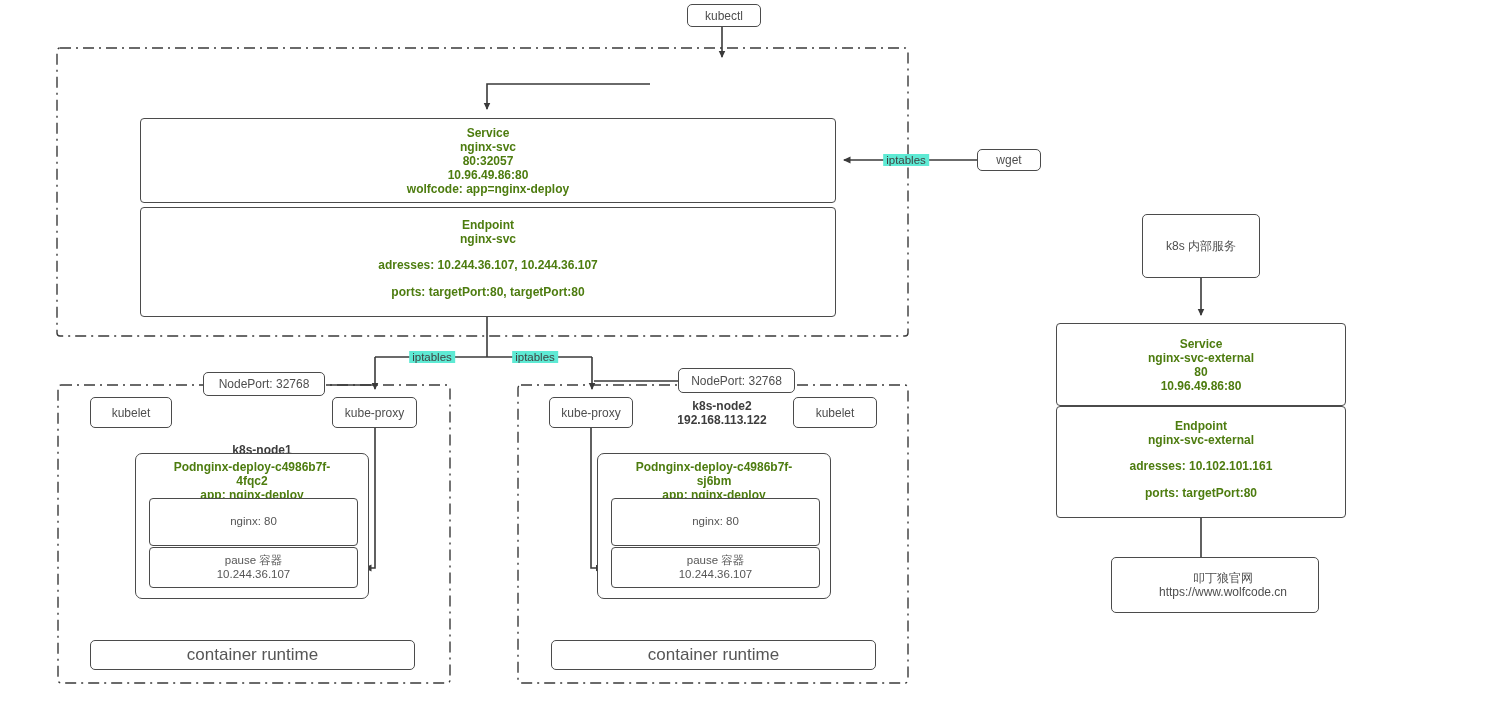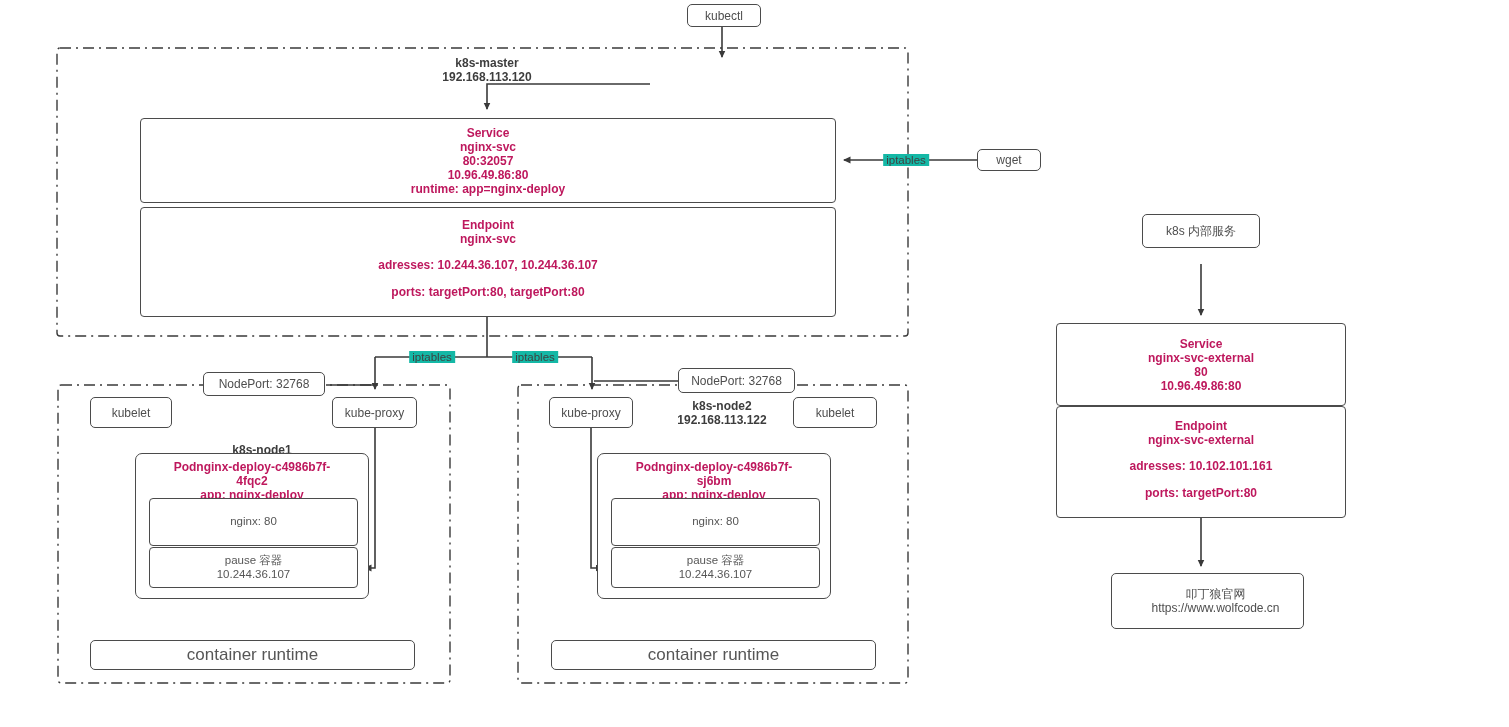--- a/index.html
+++ b/index.html
@@ -7,28 +7,28 @@
     position:relative;width:1509px;height:727px;background:#ffffff;overflow:hidden;
     font-family:"Liberation Sans","DejaVu Sans",sans-serif;color:#474747;
   }
   #wires{position:absolute;left:0;top:0;width:1509px;height:727px;}
   .box{
     position:absolute;background:#fff;border:1.5px solid #4b4b4b;border-radius:5px;
     display:flex;flex-direction:column;align-items:center;justify-content:center;
     font-size:12px;line-height:14px;text-align:center;color:#4e4e4e;box-sizing:border-box;
   }
   .bigbox{border-radius:4px;}
-  .bold{font-weight:bold;color:#be185d;}
+  .bold{font-weight:bold;color:#4d7c0f;}
   .label{
     position:absolute;font-size:12px;line-height:14px;font-weight:bold;color:#3d3d3d;
     text-align:center;
   }
   .wire-label{
     position:absolute;font-size:11.5px;line-height:12px;font-weight:normal;color:#3f3f3f;
-    background:#14b8a6;padding:0 3px;text-align:center;transform:translate(-50%,-50%);
+    background:#5eead4;padding:0 3px;text-align:center;transform:translate(-50%,-50%);
   }
   .gap-s{margin-top:12px;}
   .gap-m{margin-top:13px;}
   .pod-inner{
     position:absolute;left:13px;background:#fff;border:1.5px solid #4b4b4b;border-radius:4px;
     display:flex;flex-direction:column;align-items:center;justify-content:center;
     width:209px;box-sizing:border-box;font-size:11.5px;line-height:13.5px;color:#565656;
   }
   .small-text{font-size:17px;color:#565656;font-weight:normal;}
 </style>
@@ -68,31 +68,27 @@
   </svg>
 
   <div class="box" style="left:687px;top:4px;width:74px;height:23px;">
     <span>kubectl</span>
   </div>
   <div class="box" style="left:977px;top:149px;width:64px;height:22px;">
     <span>wget</span>
   </div>
   <div class="wire-label" style="left:906px;top:160px;">iptables</div>
 
-  <div class="label" style="left:397px;top:56px;width:180px;">
-    <div>k8s-master</div>
-    <div>192.168.113.120</div>
-  </div>
 
   <div class="box bigbox bold" style="left:140px;top:118px;width:696px;height:85px;">
     <div>Service</div>
     <div>nginx-svc</div>
     <div>80:32057</div>
     <div>10.96.49.86:80</div>
-    <div>runtime: app=nginx-deploy</div>
+    <div>wolfcode: app=nginx-deploy</div>
   </div>
 
   <div class="box bigbox bold" style="left:140px;top:207px;width:696px;height:110px;justify-content:flex-start;padding-top:10px;">
     <div>Endpoint</div>
     <div>nginx-svc</div>
     <div class="gap-s">adresses: 10.244.36.107, 10.244.36.107</div>
     <div class="gap-m">ports: targetPort:80, targetPort:80</div>
   </div>
 
   <div class="wire-label" style="left:432px;top:357px;">iptables</div>
@@ -154,36 +150,36 @@
     <div class="pod-inner" style="top:93px;height:41px;">
       <div>pause 容器</div>
       <div>10.244.36.107</div>
     </div>
   </div>
 
   <div class="box" style="left:551px;top:640px;width:325px;height:30px;">
     <span class="small-text">container runtime</span>
   </div>
 
-  <div class="box" style="left:1142px;top:214px;width:118px;height:34px;">
+  <div class="box" style="left:1142px;top:214px;width:118px;height:64px;">
     <span>k8s 内部服务</span>
   </div>
 
   <div class="box bigbox bold" style="left:1056px;top:323px;width:290px;height:83px;">
     <div>Service</div>
     <div>nginx-svc-external</div>
     <div>80</div>
     <div>10.96.49.86:80</div>
   </div>
 
   <div class="box bigbox bold" style="left:1056px;top:406px;width:290px;height:112px;justify-content:flex-start;padding-top:12px;">
     <div>Endpoint</div>
     <div>nginx-svc-external</div>
     <div class="gap-s">adresses: 10.102.101.161</div>
     <div class="gap-m">ports: targetPort:80</div>
   </div>
 
-  <div class="box" style="left:1111px;top:573px;width:193px;height:56px;padding-left:16px;">
+  <div class="box" style="left:1111px;top:557px;width:208px;height:56px;padding-left:16px;">
     <div>叩丁狼官网</div>
     <div>https://www.wolfcode.cn</div>
   </div>
 
 </div>
 
 </body></html>

